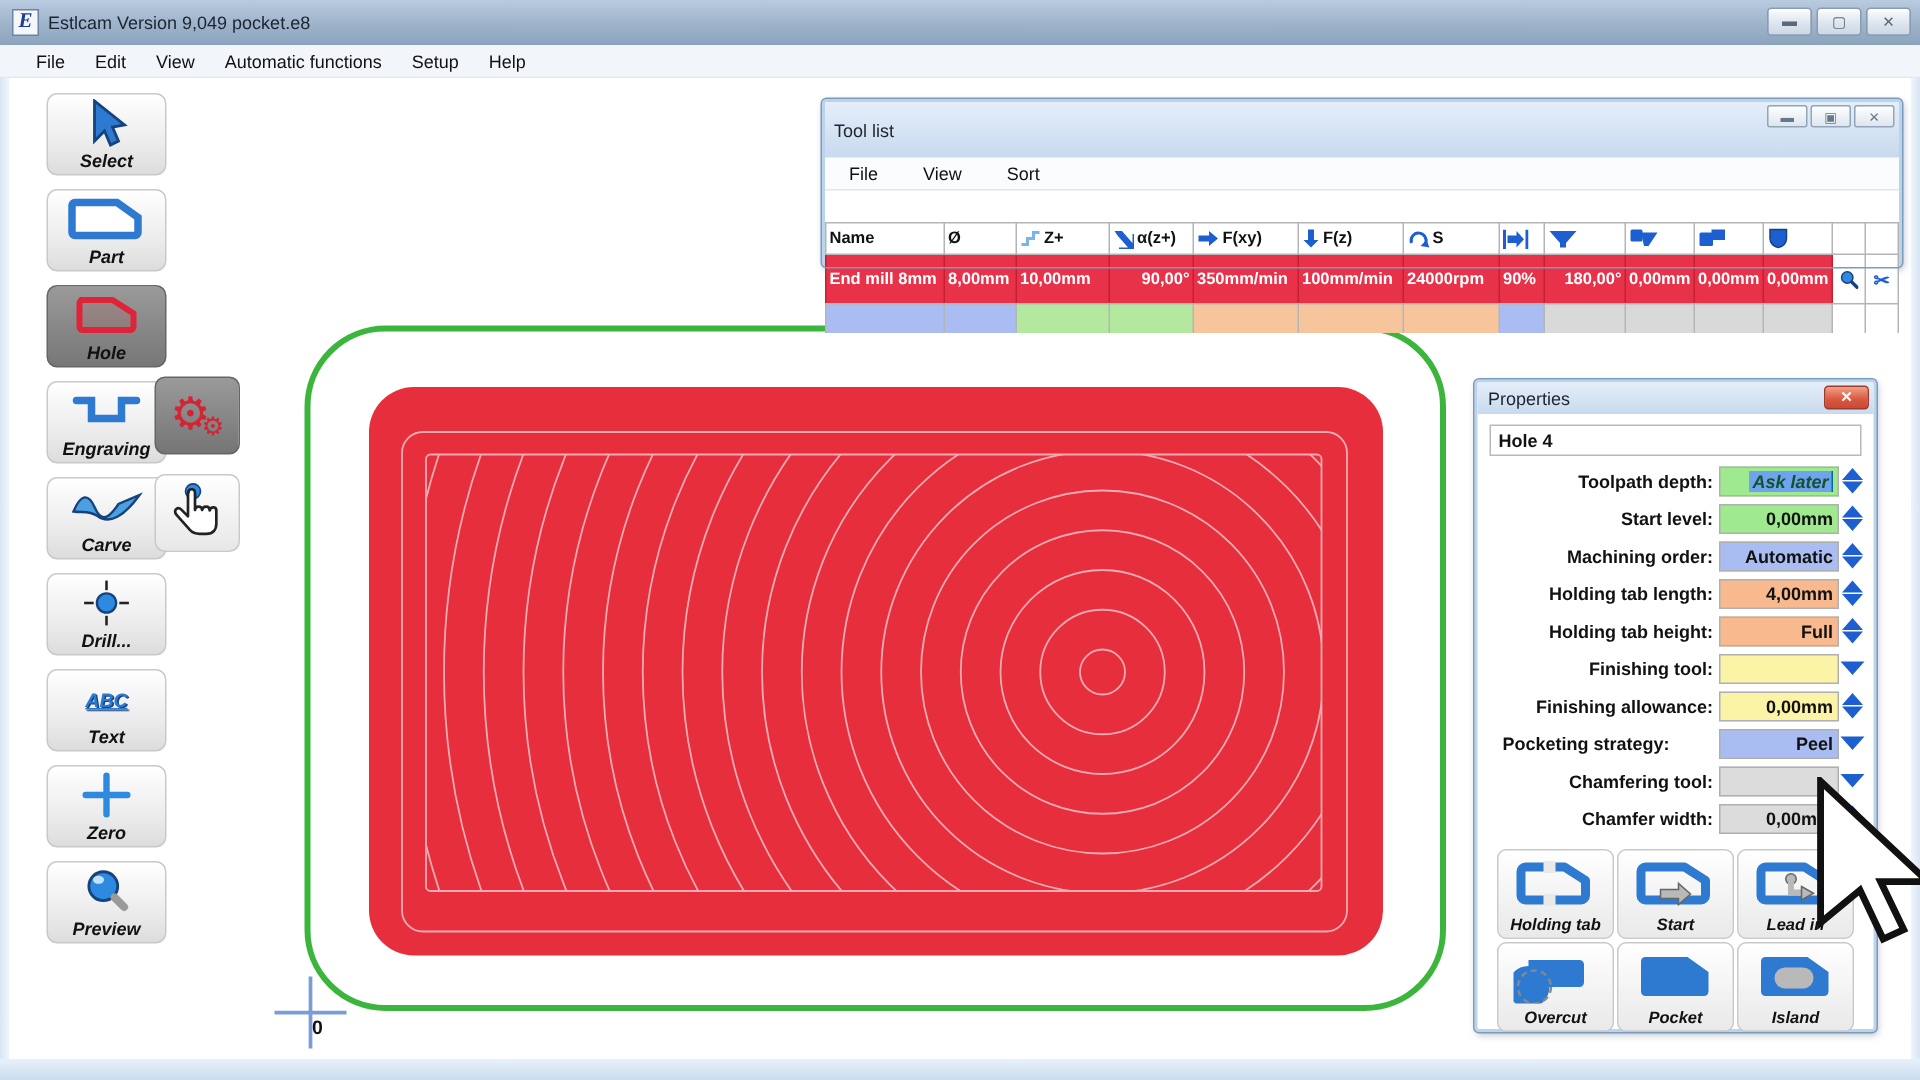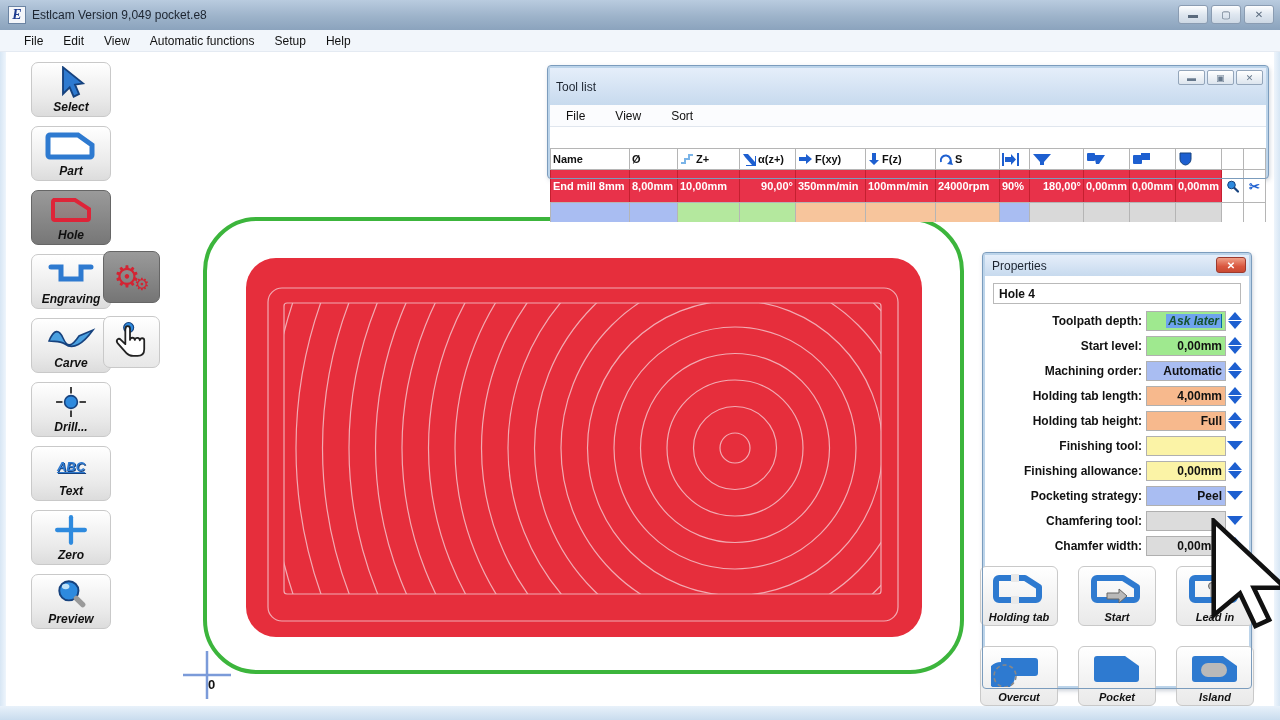--- a/index.html
+++ b/index.html
@@ -76,21 +76,21 @@
     font-size:12px; font-weight:bold; color:#111; display:flex; align-items:center; padding-left:5px; }
   .pr-row { height:25px; display:flex; align-items:center; justify-content:flex-end; padding-right:6px; }
   .pr-label { font-size:12px; font-weight:bold; color:#111; margin-right:4px; white-space:nowrap; }
   .pr-field { width:80px; height:20px; border:1px solid #b0b0b0; font-size:12px; font-weight:bold; color:#111;
     display:flex; align-items:center; justify-content:flex-end; padding-right:3px; overflow:hidden; white-space:nowrap; }
   .pr-ctrl { width:17px; height:20px; display:flex; flex-direction:column; align-items:center; justify-content:center; gap:1px; }
   .spin-up { width:0; height:0; border-left:7px solid transparent; border-right:7px solid transparent; border-bottom:8px solid #1d5fd0; }
   .spin-dn { width:0; height:0; border-left:7px solid transparent; border-right:7px solid transparent; border-top:8px solid #1d5fd0; }
   .drop-dn { width:0; height:0; border-left:8px solid transparent; border-right:8px solid transparent; border-top:9px solid #1d5fd0; }
   .sel-text { background:#6ea3ee; color:#14532d; padding:0 2px; border-right:1px solid #0369a1;font-style:italic; }
-  .pr-btns { display:grid; grid-template-columns:repeat(3,78px); gap:20px; justify-content:center; margin-top:8px;text-align:right; }
+  .pr-btns { display:grid; grid-template-columns:repeat(3,78px); gap:2px; justify-content:center; margin-top:8px;text-align:right; }
   .pr-btn { height:60px; border:1px solid #c9c9c9; border-radius:6px;
     background:linear-gradient(180deg,#ffffff,#e9e9e9); display:flex; flex-direction:column; align-items:center;
     justify-content:flex-end; padding-bottom:1px; }
   .pr-btn .ic { flex:1; display:flex; align-items:center; justify-content:center; }
   .pr-btn .lbl { font-size:11px; font-weight:bold; font-style:italic; color:#111; line-height:13px; }
 
   .cursor { position:absolute; left:1208px; top:518px; z-index:6; pointer-events:none; }
 </style>
 </head>
 <body>
@@ -470,21 +470,21 @@
       <div class="pr-field" style="background: rgb(251, 243, 166);">
           <span>0,00mm</span>
         </div>
       <div class="pr-ctrl">
           <div class="spin-up"></div>
           <div class="spin-dn"></div>
         </div>
     </div>
     <div class="pr-row">
       <span class="pr-label">Pocketing strategy:</span>
-      <div class="pr-field" style="background: rgb(169, 189, 242);">
+      <div class="pr-field" style="background: rgb(169, 189, 242); margin-left: 29px;">
           <span>Peel</span>
         </div>
       <div class="pr-ctrl">
           <div class="drop-dn"></div>
         </div>
     </div>
     <div class="pr-row">
       <span class="pr-label">Chamfering tool:</span>
       <div class="pr-field" style="background: rgb(220, 220, 220);">
           <span></span>

